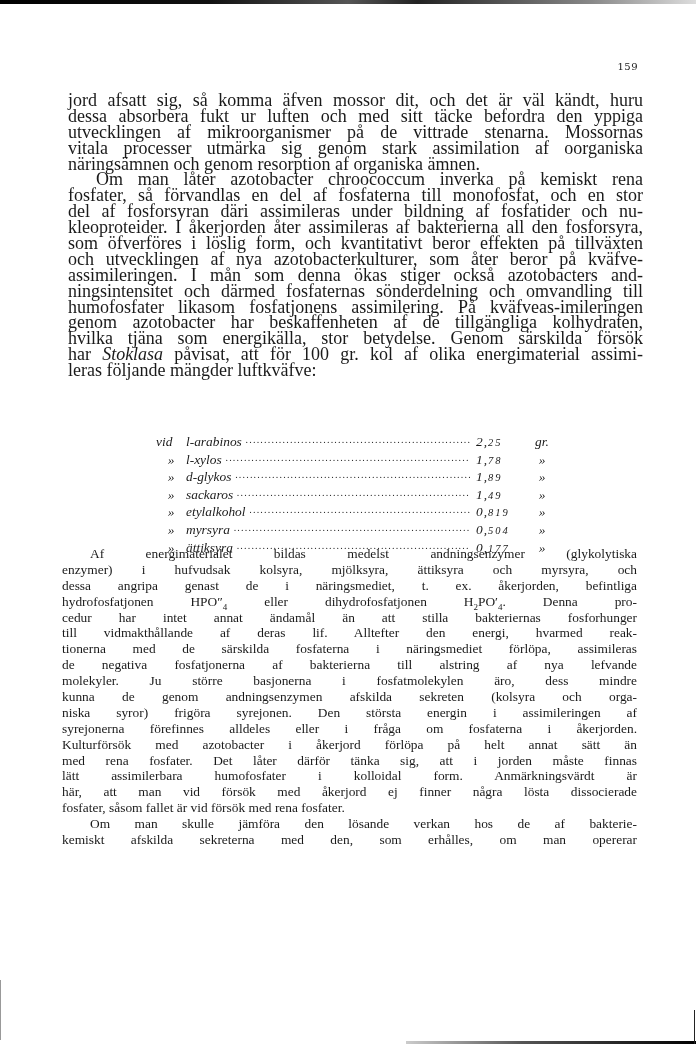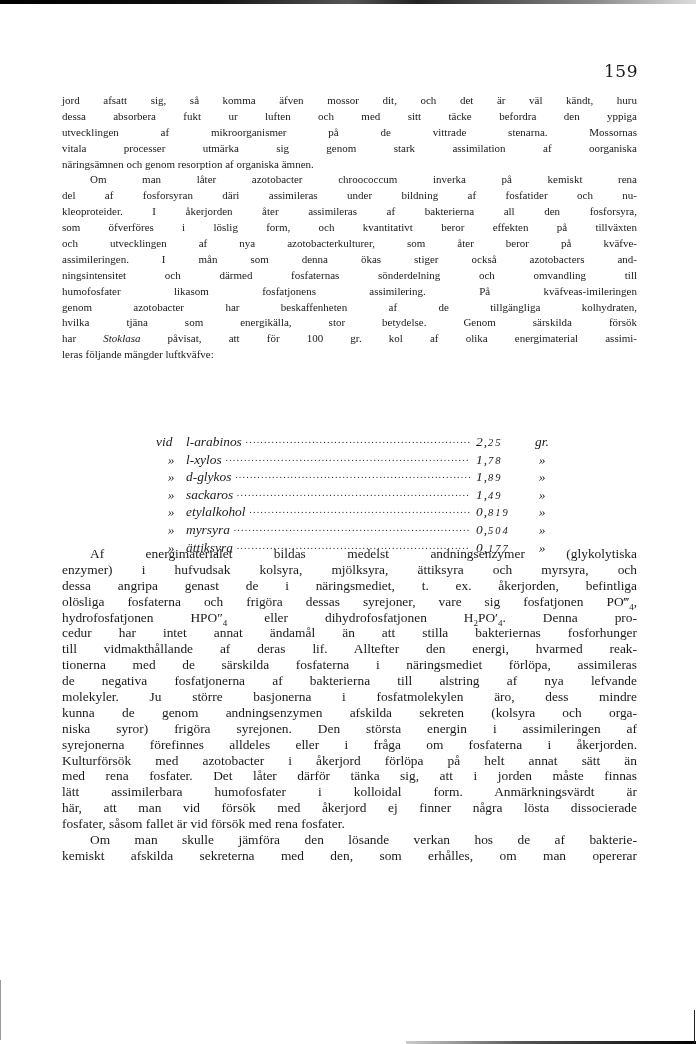--- a/index.html
+++ b/index.html
@@ -26,29 +26,29 @@
     .scan-left {
       position: absolute; left: 0; top: 980px; width: 1px; height: 60px; background: #999;
     }
     .scan-right {
       position: absolute; right: 1px; top: 1010px; width: 1px; height: 34px; background: #222;
     }
     .page-number {
       position: absolute;
       top: 61px;
       right: 58px;
-      font-size: 17px;
+      font-size: 10px;
       letter-spacing: 0.5px;
     }
     .body-text {
       position: absolute;
-      left: 62px;
+      left: 68px;
       top: 93px;
       width: 575px;
-      font-size: 11px;
+      font-size: 18px;
       line-height: 15.9px;
       font-family: "Liberation Serif", "DejaVu Serif", serif;
     }
     .line {
       display: block;
       white-space: nowrap;
       text-align: justify;
       text-align-last: justify;
       height: 15.9px;
     }
@@ -125,20 +125,21 @@
 <div class="page-number">159</div>
 
 <div class="body-text">
   <span class="line">jord afsatt sig, så komma äfven mossor dit, och det är väl kändt, huru</span>
   <span class="line">dessa absorbera fukt ur luften och med sitt täcke befordra den yppiga</span>
   <span class="line">utvecklingen af mikroorganismer på de vittrade stenarna. Mossornas</span>
   <span class="line">vitala processer utmärka sig genom stark assimilation af oorganiska</span>
   <span class="line last">näringsämnen och genom resorption af organiska ämnen.</span>
 
   <span class="line indent">Om man låter azotobacter chroococcum inverka på kemiskt rena</span>
+  <span class="line">fosfater, så förvandlas en del af fosfaterna till monofosfat, och en stor</span>
   <span class="line">del af fosforsyran däri assimileras under bildning af fosfatider och nu-</span>
   <span class="line">kleoproteider. I åkerjorden åter assimileras af bakterierna all den fosforsyra,</span>
   <span class="line">som öfverföres i löslig form, och kvantitativt beror effekten på tillväxten</span>
   <span class="line">och utvecklingen af nya azotobacterkulturer, som åter beror på kväfve-</span>
   <span class="line">assimileringen. I mån som denna ökas stiger också azotobacters and-</span>
   <span class="line">ningsintensitet och därmed fosfaternas sönderdelning och omvandling till</span>
   <span class="line">humofosfater likasom fosfatjonens assimilering. På kväfveas-imileringen</span>
   <span class="line">genom azotobacter har beskaffenheten af de tillgängliga kolhydraten,</span>
   <span class="line">hvilka tjäna som energikälla, stor betydelse. Genom särskilda försök</span>
   <span class="line"><span>har </span><em>Stoklasa</em><span> påvisat, att för 100 gr. kol af olika energimaterial assimi-</span></span>
@@ -194,21 +195,20 @@
     <span class="dots">......................................................................</span>
     <span class="value"><span>0,</span><span class="dec">177</span></span>
     <span class="unit">»</span>
   </div>
 </div>
 
 <div class="para2">
   <span class="line indent">Af energimaterialet bildas medelst andningsenzymer (glykolytiska</span>
   <span class="line">enzymer) i hufvudsak kolsyra, mjölksyra, ättiksyra och myrsyra, och</span>
   <span class="line">dessa angripa genast de i näringsmediet, t. ex. åkerjorden, befintliga</span>
-  <span class="line"><span>olösliga fosfaterna och frigöra dessas syrejoner, vare sig fosfatjonen PO‴</span><sub>4</sub><span>,</span></span>
   <span class="line"><span>hydrofosfatjonen HPO″</span><sub>4</sub><span> eller dihydrofosfatjonen H</span><sub>2</sub><span>PO′</span><sub>4</sub><span>. Denna pro-</span></span>
   <span class="line">cedur har intet annat ändamål än att stilla bakteriernas fosforhunger</span>
   <span class="line">till vidmakthållande af deras lif. Alltefter den energi, hvarmed reak-</span>
   <span class="line">tionerna med de särskilda fosfaterna i näringsmediet förlöpa, assimileras</span>
   <span class="line">de negativa fosfatjonerna af bakterierna till alstring af nya lefvande</span>
   <span class="line">molekyler. Ju större basjonerna i fosfatmolekylen äro, dess mindre</span>
   <span class="line">kunna de genom andningsenzymen afskilda sekreten (kolsyra och orga-</span>
   <span class="line">niska syror) frigöra syrejonen. Den största energin i assimileringen af</span>
   <span class="line">syrejonerna förefinnes alldeles eller i fråga om fosfaterna i åkerjorden.</span>
   <span class="line">Kulturförsök med azotobacter i åkerjord förlöpa på helt annat sätt än</span>

